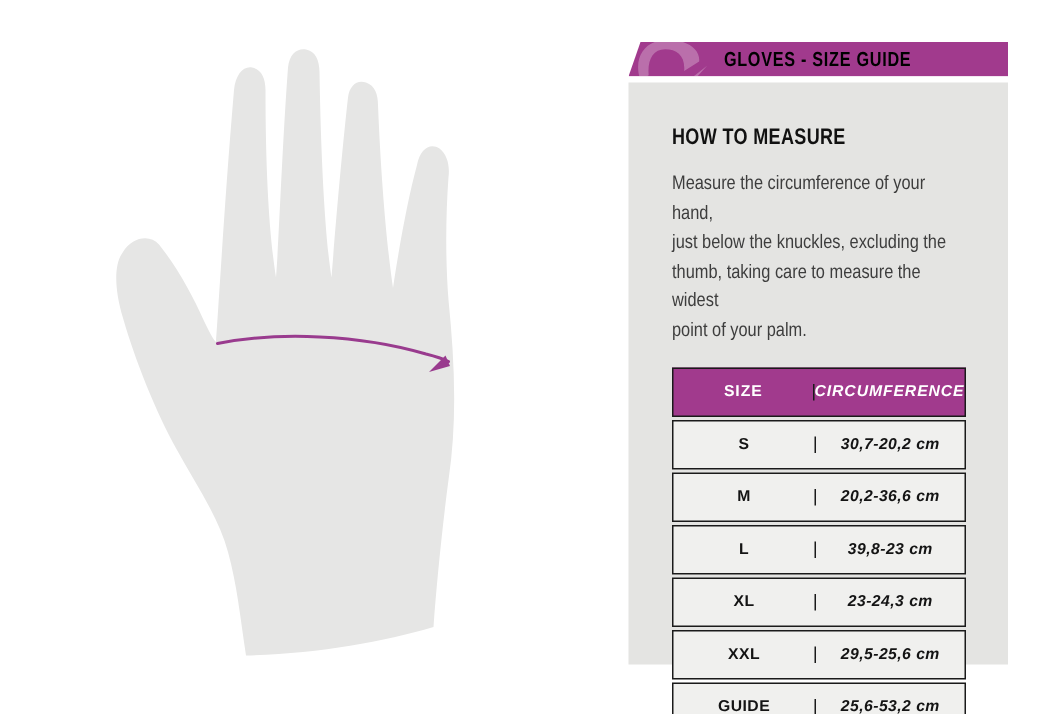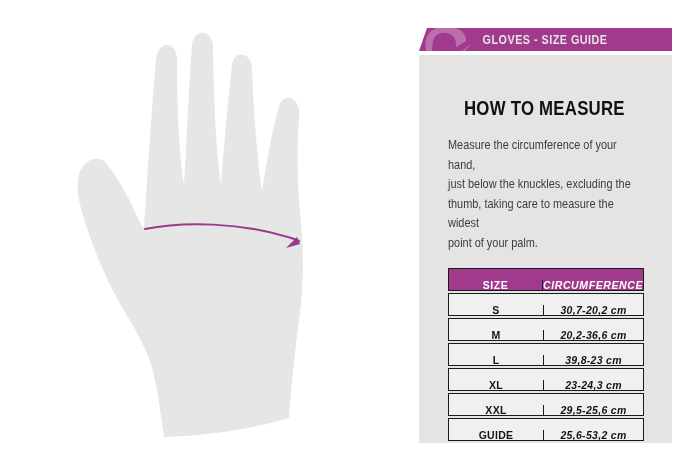--- a/index.html
+++ b/index.html
@@ -24,40 +24,40 @@
   
   .panel{position:absolute;left:419px;top:28px;width:253px;}
   .banner{
     position:relative;height:23px;background:var(--accent);
     clip-path:polygon(8px 0,100% 0,100% 100%,0 100%);
     overflow:hidden;
   }
   .banner-logo{position:absolute;left:-3px;top:-7px;width:62px;height:40px;}
   .banner-title{
     position:absolute;inset:0;display:flex;align-items:center;justify-content:center;
-    color:#e5e5e5;font-size:13.5px;font-weight:bold;letter-spacing:.6px;
+    color:#000000;font-size:13.5px;font-weight:bold;letter-spacing:.6px;
   }
   .cond{display:inline-block;transform:scaleX(.8);transform-origin:center;white-space:nowrap;}
   .cond-left{display:inline-block;transform:scaleX(.8);transform-origin:left center;white-space:nowrap;}
 
   .content{
     margin-top:4px;background:var(--panel);height:388px;box-sizing:border-box;
     padding:26px 28px 0 29px;
   }
   .howto-heading{
-    margin:16px;color:#111111;font-size:21px;font-weight:bold;line-height:22px;letter-spacing:.3px;
+    margin:0;color:#111111;font-size:15px;font-weight:bold;line-height:22px;letter-spacing:.3px;
   }
   .howto-body{
     margin:9px 0 0 0;color:#3d3d3d;font-size:13px;line-height:19.5px;
     white-space:pre-line;width:235px;transform:scaleX(.84);transform-origin:left top;
   }
   .size-table{margin-top:16px;display:flex;flex-direction:column;gap:2px;}
   .t-row{
-    display:flex;height:23px;box-sizing:border-box;border:1.5px solid var(--ink);
-    background:var(--cell);align-items:flex-end;
+    display:flex;height:33px;box-sizing:border-box;border:1.5px solid var(--ink);
+    background:var(--cell);align-items:center;
   }
   .t-row.t-head{background:var(--accent);color:#ffffff;}
   .t-row .c{
     display:flex;align-items:center;justify-content:center;
     font-size:10.5px;font-weight:bold;color:#141414;letter-spacing:.3px;line-height:1;
   }
   .t-row.t-head .c{color:#ffffff;letter-spacing:.6px;font-size:10.5px;}
   .c1{width:49%;border-right:1.5px solid var(--ink);box-sizing:border-box;}
   .c2{flex:1;font-style:italic;}
 </style>

